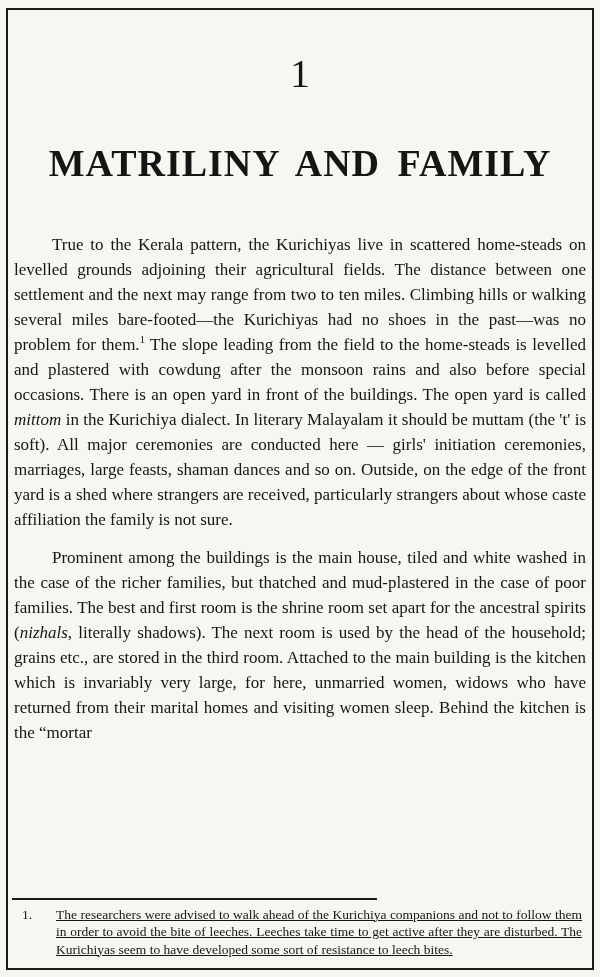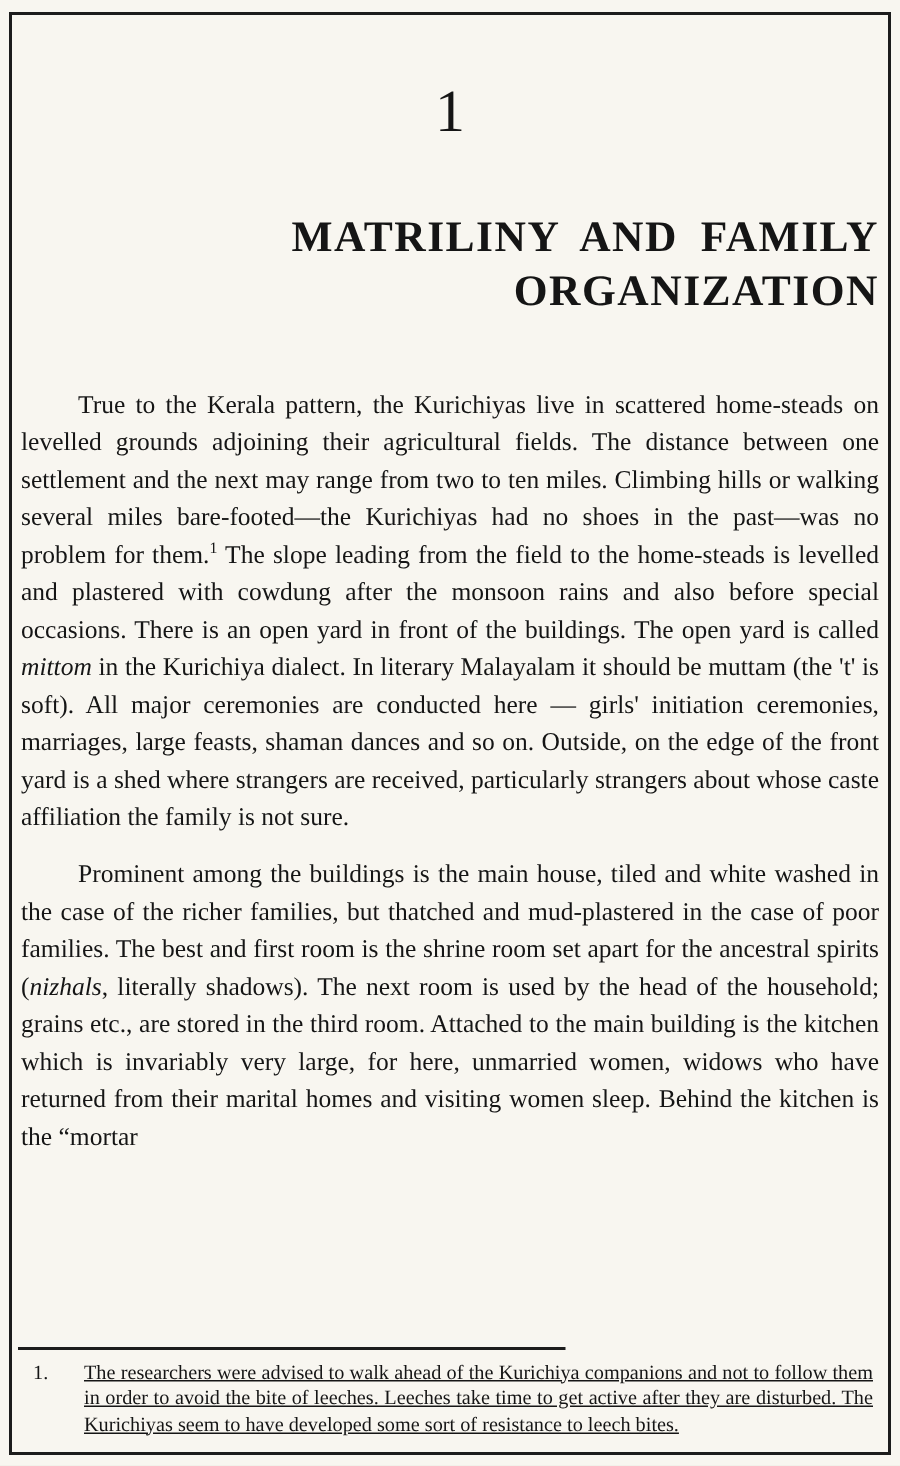--- a/index.html
+++ b/index.html
@@ -24,23 +24,23 @@
     flex-direction: column;
     padding: 34px 6px 10px 6px;
   }
   .chapter-number {
     text-align: center;
     font-size: 40px;
     line-height: 1;
     margin-top: 10px;
   }
   .title {
-    text-align: right;
+    text-align: center;
     font-weight: bold;
-    font-size: 29px;
+    font-size: 38px;
     line-height: 1.25;
     letter-spacing: 1px;
     word-spacing: 7px;
     margin: 46px 0 0 0;
   }
   .body-text {
     margin-top: 44px;
     font-size: 17px;
     line-height: 25px;
     text-align: justify;
@@ -67,21 +67,20 @@
 </head>
 <body>
 
 <div class="page">
   <div class="frame">
 
     <div class="chapter-number">1</div>
 
     <h1 class="title">
       <span>MATRILINY AND FAMILY</span><br>
-      <span>ORGANIZATION</span>
     </h1>
 
     <div class="body-text">
       <p class="para">True to the Kerala pattern, the Kurichiyas live in scattered home-steads on levelled grounds adjoining their agricultural fields. The distance between one settlement and the next may range from two to ten miles. Climbing hills or walking several miles bare-footed—the Kurichiyas had no shoes in the past—was no problem for them.<sup>1</sup> The slope leading from the field to the home-steads is levelled and plastered with cowdung after the monsoon rains and also before special occasions. There is an open yard in front of the buildings. The open yard is called <i>mittom</i> in the Kurichiya dialect. In literary Malayalam it should be muttam (the 't' is soft). All major ceremonies are conducted here — girls' initiation ceremonies, marriages, large feasts, shaman dances and so on. Outside, on the edge of the front yard is a shed where strangers are received, particularly strangers about whose caste affiliation the family is not sure.</p>
       <p class="para">Prominent among the buildings is the main house, tiled and white washed in the case of the richer families, but thatched and mud-plastered in the case of poor families. The best and first room is the shrine room set apart for the ancestral spirits (<i>nizhals</i>, literally shadows). The next room is used by the head of the household; grains etc., are stored in the third room. Attached to the main building is the kitchen which is invariably very large, for here, unmarried women, widows who have returned from their marital homes and visiting women sleep. Behind the kitchen is the “mortar</p>
     </div>
 
     <div class="footnote-block">
       <div class="rule"></div>
       <div class="footnote">

